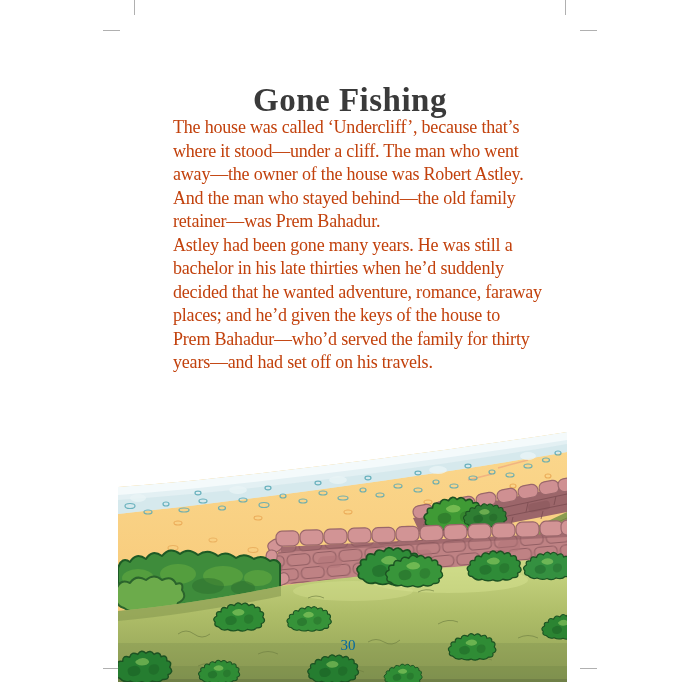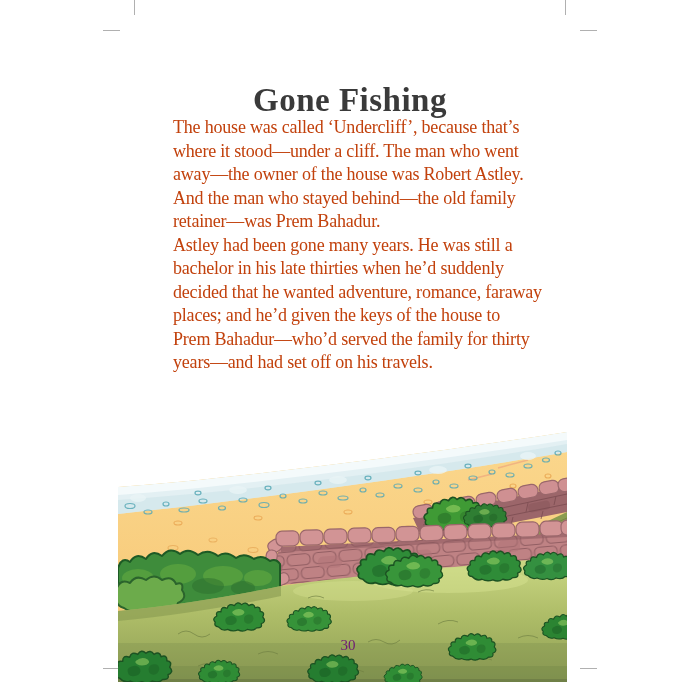--- a/index.html
+++ b/index.html
@@ -15,21 +15,21 @@
     font-weight:700;font-size:33px;color:#3a3a3a;letter-spacing:.5px;
   }
   .story{
     position:absolute;top:116px;left:173px;
     font-size:18px;line-height:23.5px;letter-spacing:-0.2px;color:#c2410c;
     white-space:pre;
   }
   .illustration{position:absolute;left:118px;top:428px;width:449px;height:254px;}
   .pagenum{
     position:absolute;top:637px;left:318px;width:60px;text-align:center;
-    font-size:15px;color:#701a75;
+    font-size:15px;color:#0369a1;
   }
 </style>
 </head>
 <body>
 
 <div class="page">
 
   <div class="crop v" style="left:134px;top:0;"></div>
   <div class="crop h" style="left:103px;top:30px;"></div>
   <div class="crop v" style="left:565px;top:0;"></div>

